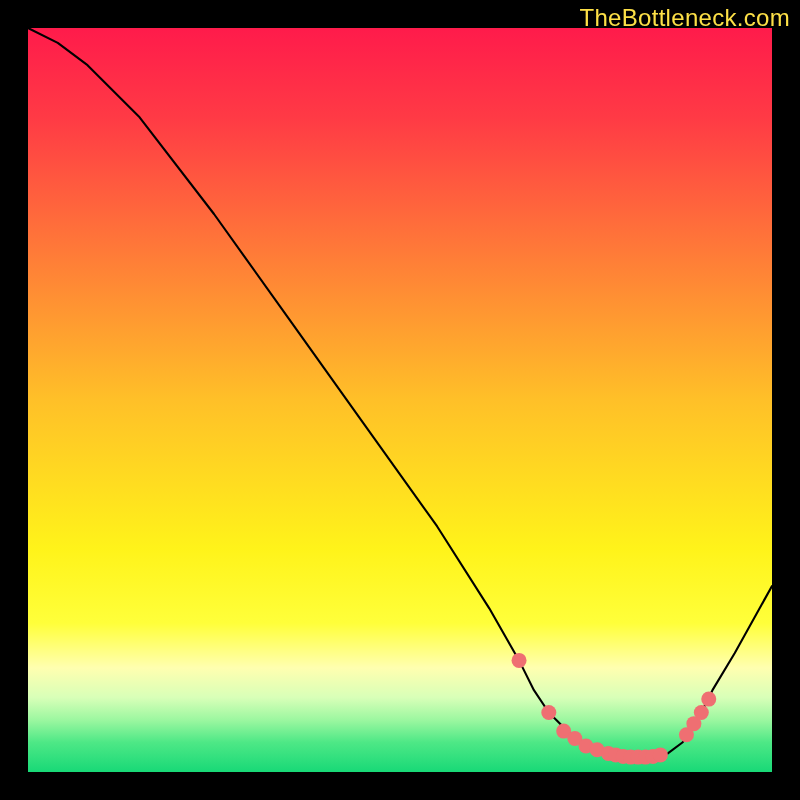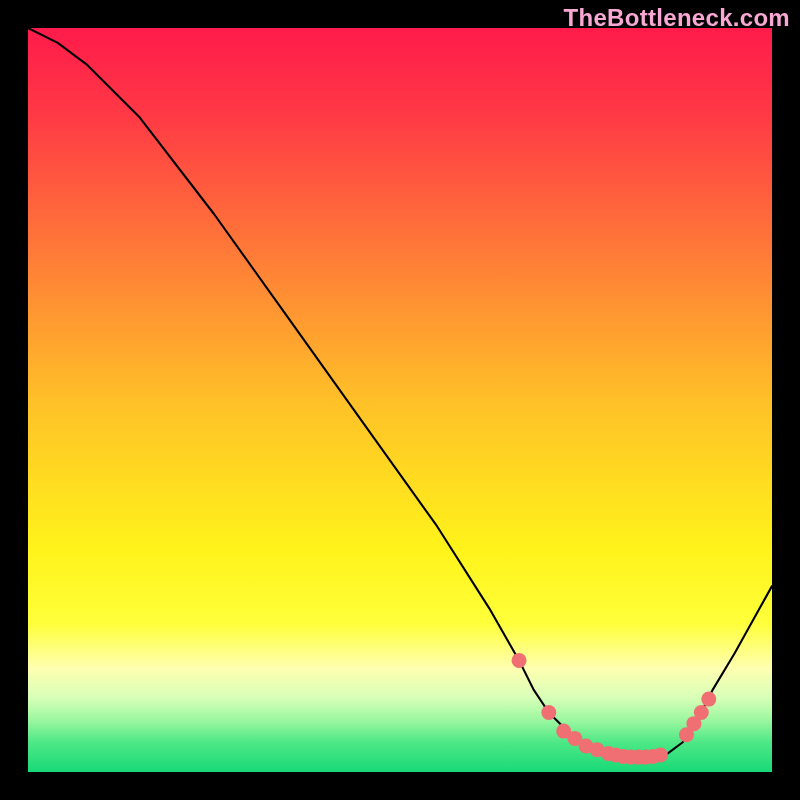--- a/index.html
+++ b/index.html
@@ -13,24 +13,24 @@
   .container {
     position: relative;
     width: 800px;
     height: 800px;
     background: #000;
   }
   .watermark {
     position: absolute;
     top: 4px;
     right: 10px;
-    color: #f9a8d4;
+    color: #fde047;
     font-family: Arial, Helvetica, sans-serif;
     font-size: 24px;
-    font-weight: 700;
+    font-weight: 400;
     letter-spacing: 0.3px;
     z-index: 10;
   }
   .plot {
     position: absolute;
     left: 28px;
     top: 28px;
     width: 744px;
     height: 744px;
   }

